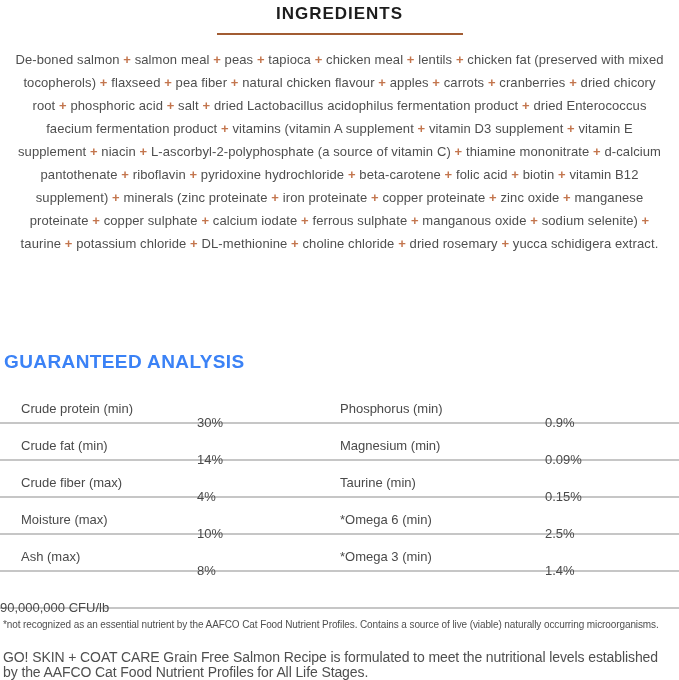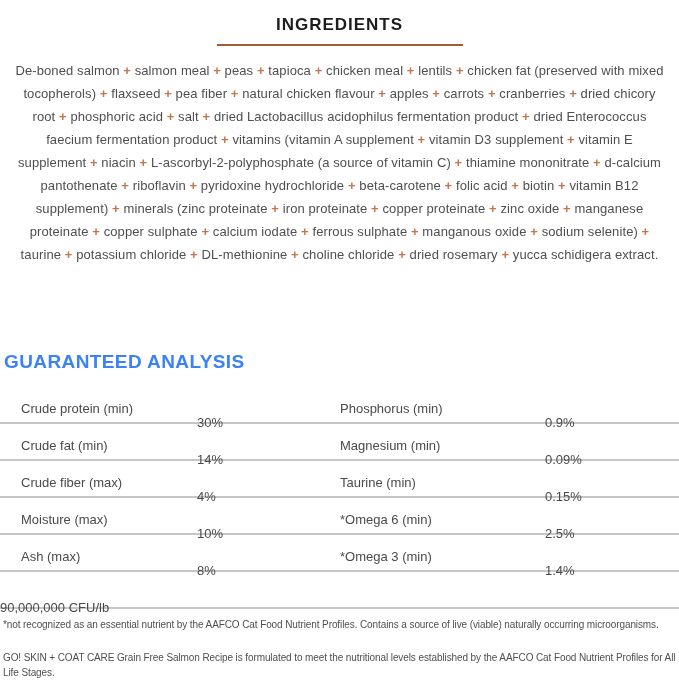--- a/index.html
+++ b/index.html
@@ -12,21 +12,21 @@
     height: 680px;
     position: relative;
     overflow: hidden;
     font-family: "Liberation Sans", sans-serif;
     color: #4f4f4f;
   }
 
   
   .ingredients-section {
     position: absolute;
-    top: 11px; left: 0; right: 0;
+    top: 0; left: 0; right: 0;
   }
   .ing-title {
     margin: 4px 0 0 0;
     text-align: center;
     font-size: 17px;
     font-weight: 800;
     letter-spacing: 1px;
     color: #1d1d1d;
   }
   .title-rule {
@@ -87,21 +87,21 @@
 
   .footnote {
     margin: 10px 0 0 3px;
     font-size: 10px;
     letter-spacing: -0.1px;
     color: #4f4f4f;
     white-space: nowrap;
   }
   .statement {
     margin: 20px 3px 0 3px;
-    font-size: 10px;
+    font-size: 14px;
     line-height: 15px;
     letter-spacing: -0.1px;
     color: #4f4f4f;
   }
 </style>
 </head>
 <body>
 
 <div class="ingredients-section">
   <h1 class="ing-title">INGREDIENTS</h1>

